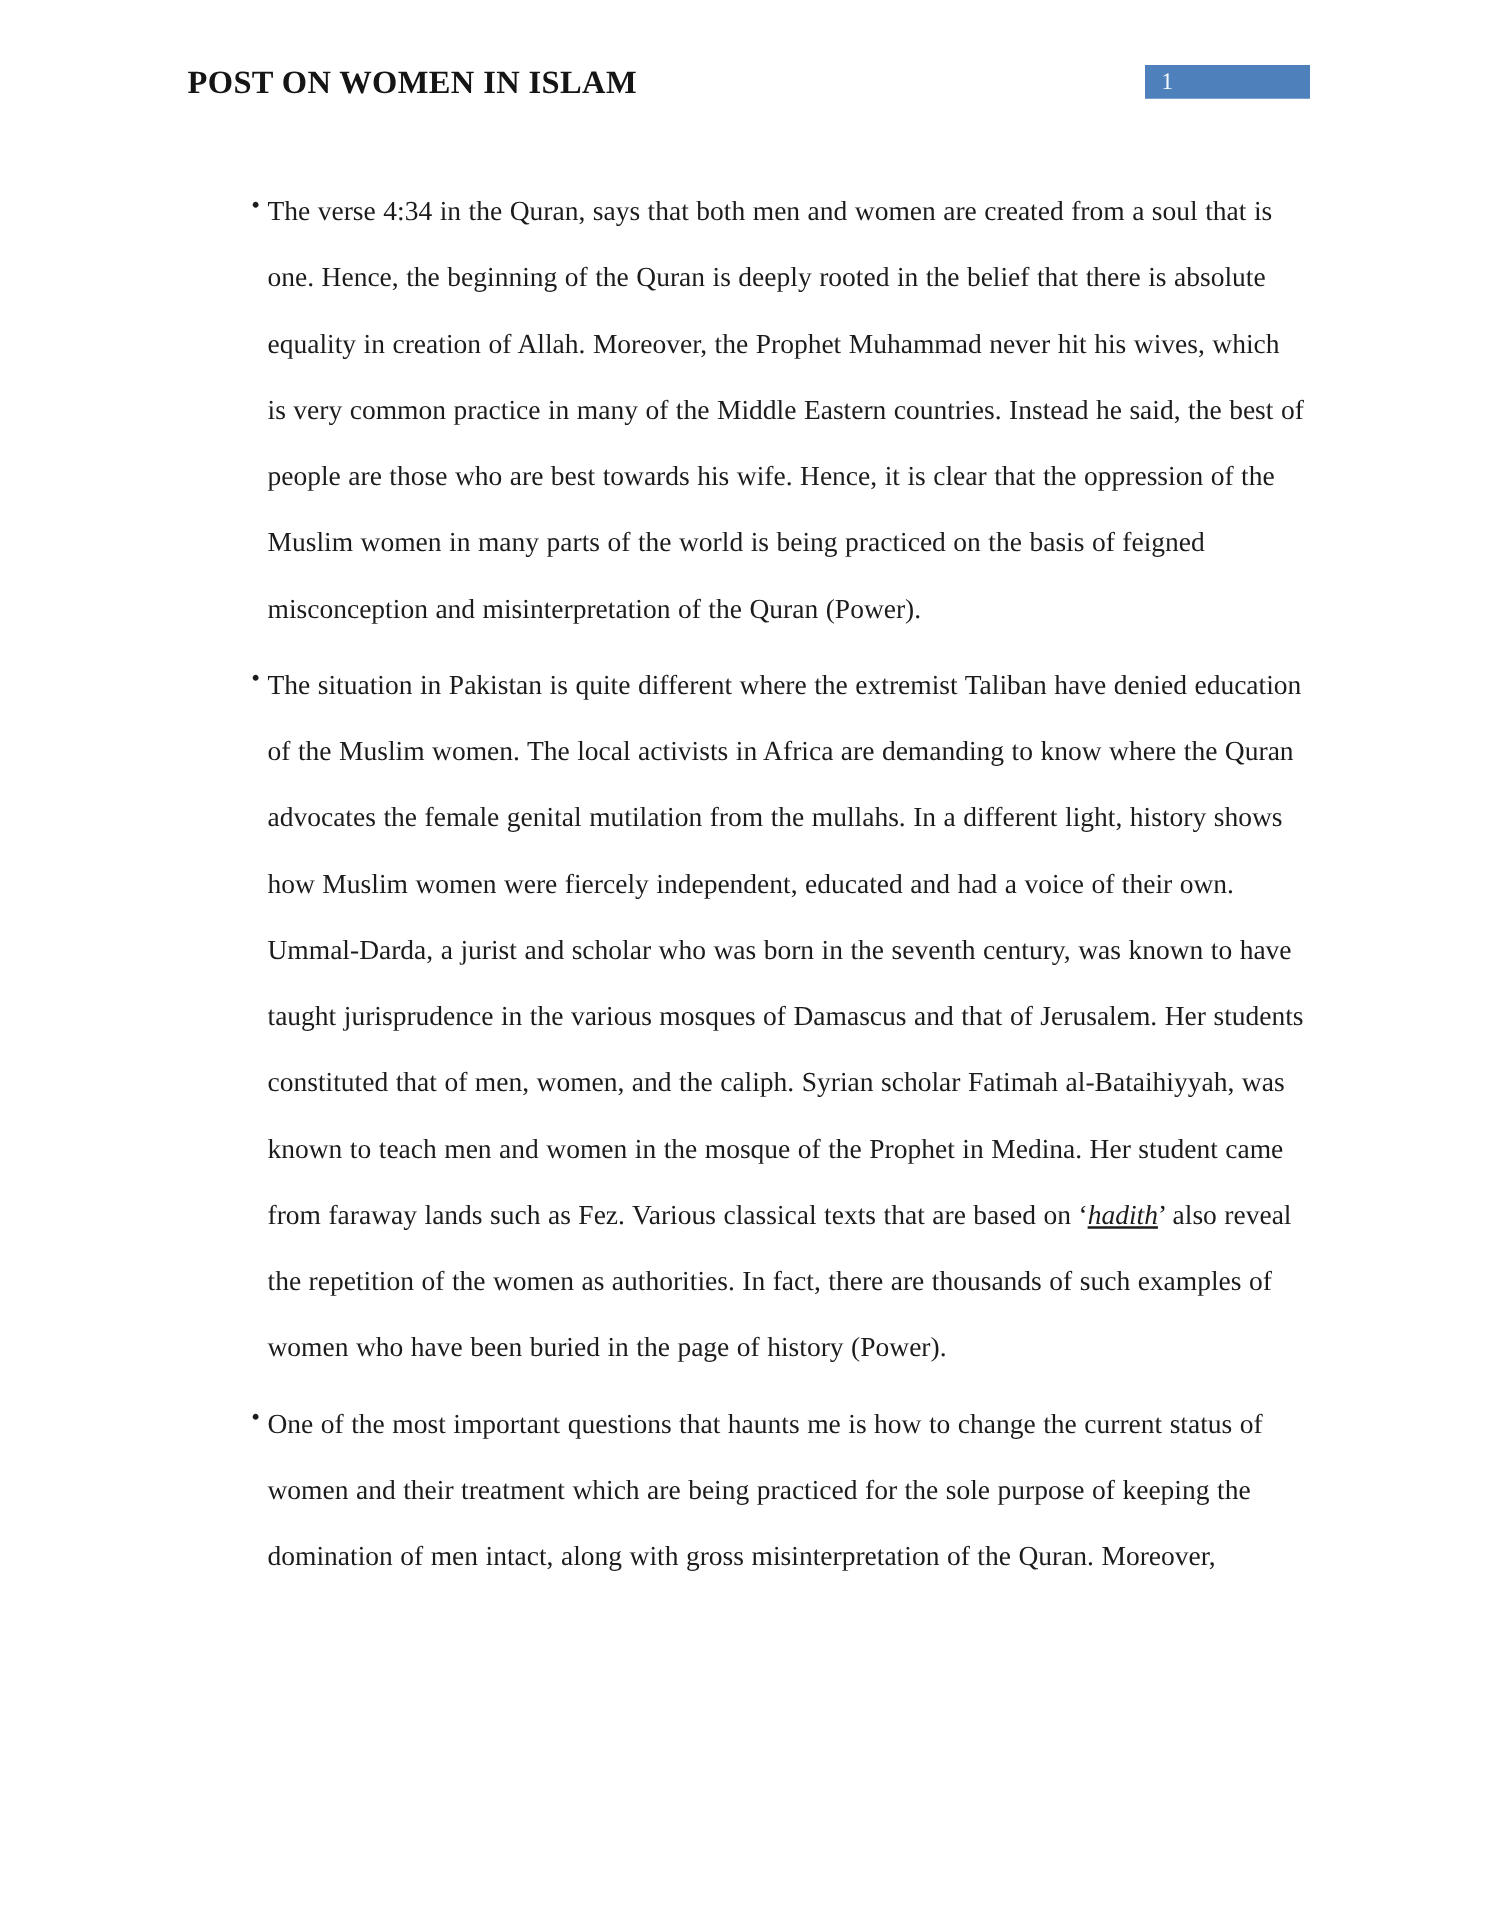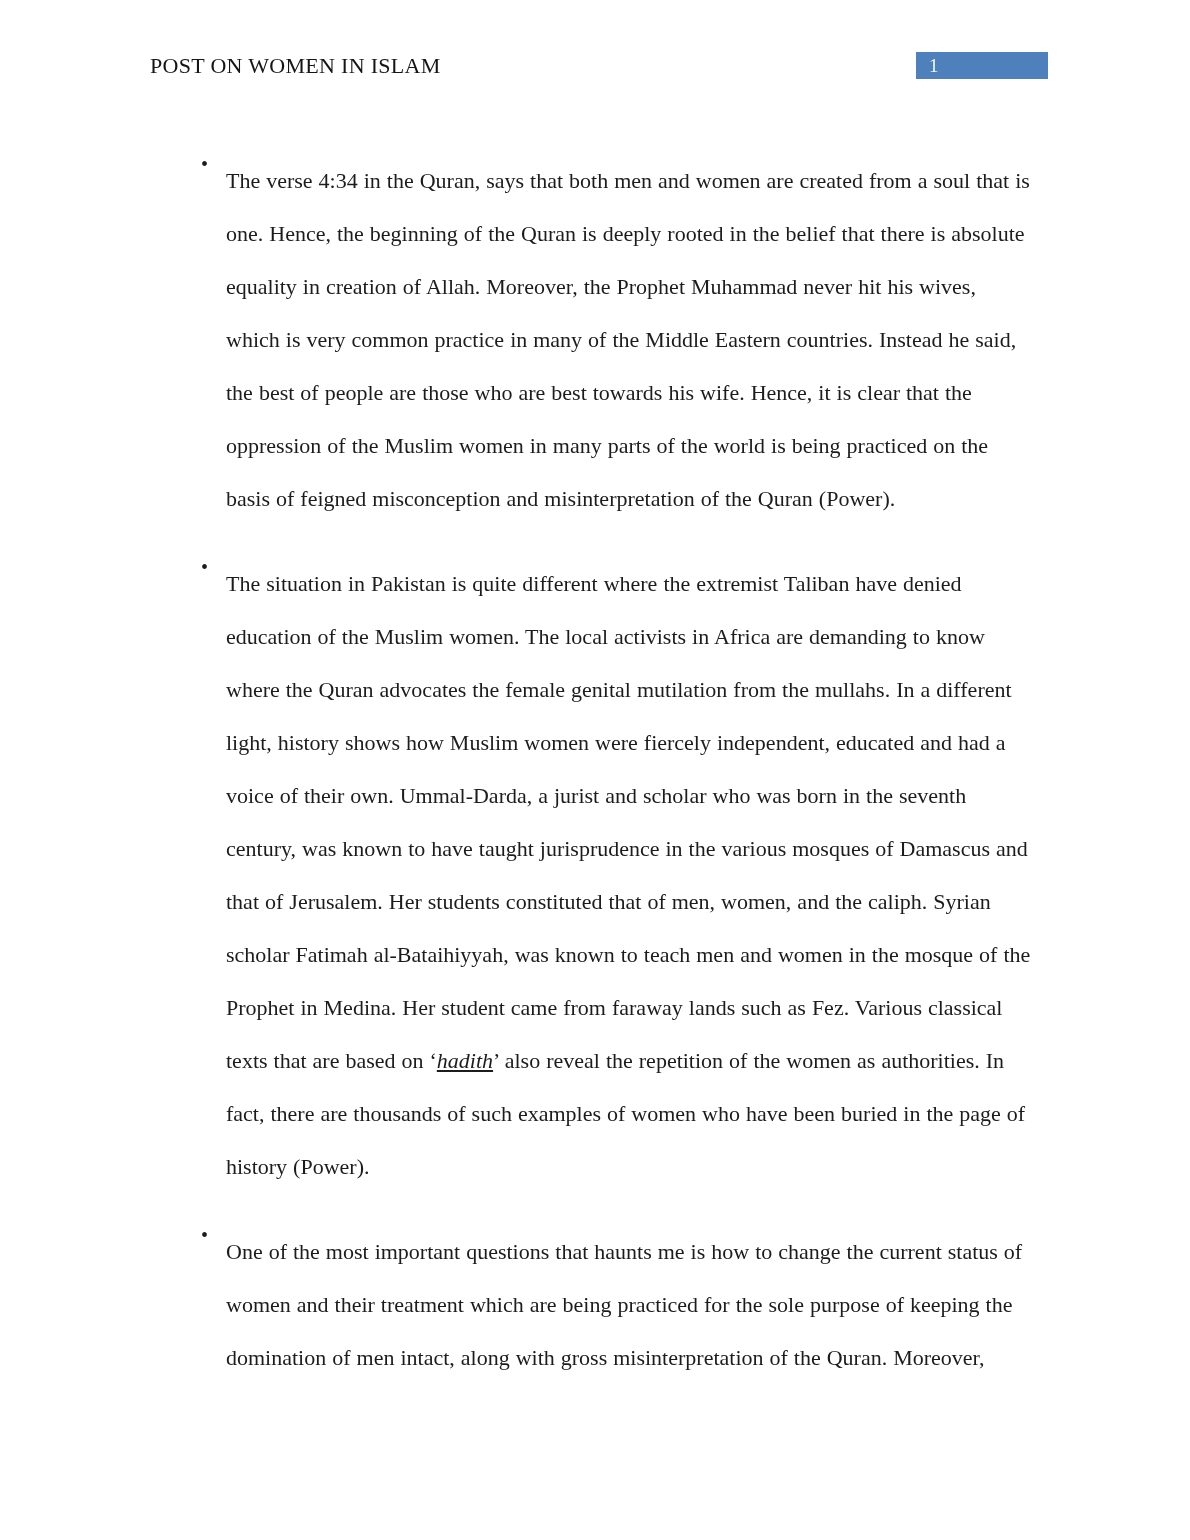--- a/index.html
+++ b/index.html
@@ -18,25 +18,26 @@
     color: #1c1c1c;
     overflow: hidden;
   }
   .page-header {
     display: flex;
     justify-content: space-between;
     align-items: flex-start;
     height: 34px;
   }
   .running-head {
-    font-size: 22px;
+    font-size: 26px;
     line-height: 28px;
     letter-spacing: 0.3px;
     color: #151515;
     white-space: nowrap;
+    font-weight: bold;
   }
   .page-number-box {
     width: 132px;
     height: 27px;
     background: #4e80bc;
     box-sizing: border-box;
     padding: 2px 0 0 13px;
     margin-top: 0px;
   }
   .page-number-box span {
@@ -62,21 +63,21 @@
     padding-left: 26px;
     margin-left: 0;
     font-size: 20px;
     line-height: 53px;
     color: #1c1c1c;
   }
   .bullet-item { padding-left: 0; }
   .bullet-item .bullet-marker { margin-left: 25px; }
   .bullet-text {
     flex: 1 1 auto;
-    margin: 16px;
+    margin: 4px;
     font-size: 22px;
     line-height: 53px;
     text-align: left;
     color: #1c1c1c;
     word-spacing: 0.5px;
   }
   .bullet-text .italic {
     font-style: italic;
     text-decoration: underline;
   }

